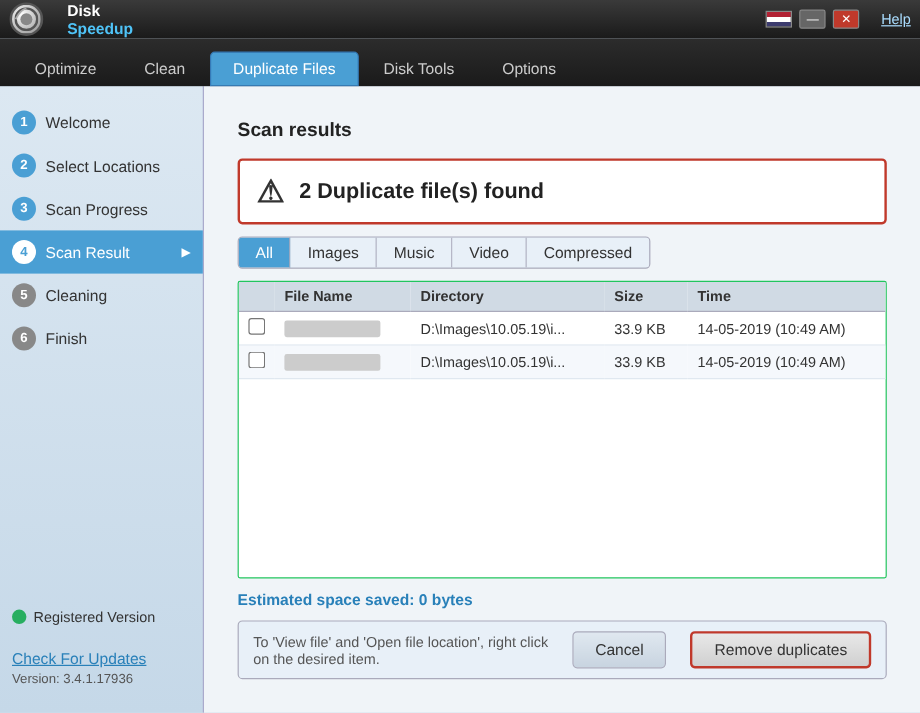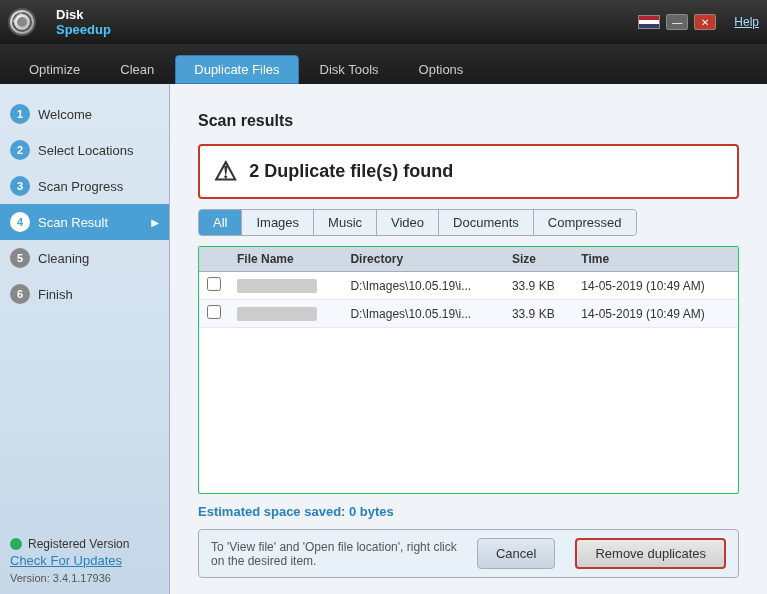--- a/index.html
+++ b/index.html
@@ -8,21 +8,21 @@
       height: 594px;
       font-family: 'Segoe UI', Arial, sans-serif;
       font-size: 13px;
       background: #c8d8e8;
       overflow: hidden;
     }
 
     
     .title-bar {
       background: linear-gradient(to bottom, #3a3a3a, #1a1a1a);
-      height: 44px;
+      height: 32px;
       display: flex;
       align-items: center;
       justify-content: space-between;
       padding: 0 8px;
     }
     .title-bar-left {
       display: flex;
       align-items: center;
       gap: 8px;
     }
@@ -156,21 +156,21 @@
     .sidebar-bottom {
       margin-top: auto;
       padding: 10px;
     }
     .registered {
       display: flex;
       align-items: center;
       gap: 6px;
       font-size: 12px;
       color: #333;
-      margin-bottom: 2px;
+      margin-bottom: 20px;
     }
     .green-dot {
       width: 12px;
       height: 12px;
       border-radius: 50%;
       background: #27ae60;
     }
     .check-updates {
       color: #2980b9;
       text-decoration: underline;
@@ -405,21 +405,20 @@
     <div class="alert-box">
       <div class="alert-icon">⚠</div>
       <div class="alert-text">2 Duplicate file(s) found</div>
     </div>
 
     <div class="filter-tabs">
       <div class="filter-tab active">All</div>
       <div class="filter-tab">Images</div>
       <div class="filter-tab">Music</div>
       <div class="filter-tab">Video</div>
-      <div class="filter-tab">Documents</div>
       <div class="filter-tab">Compressed</div>
     </div>
 
     <div class="file-table-wrapper">
       <table class="file-table">
         <thead>
           <tr>
             <th style="width:30px;"></th>
             <th>File Name</th>
             <th>Directory</th>

